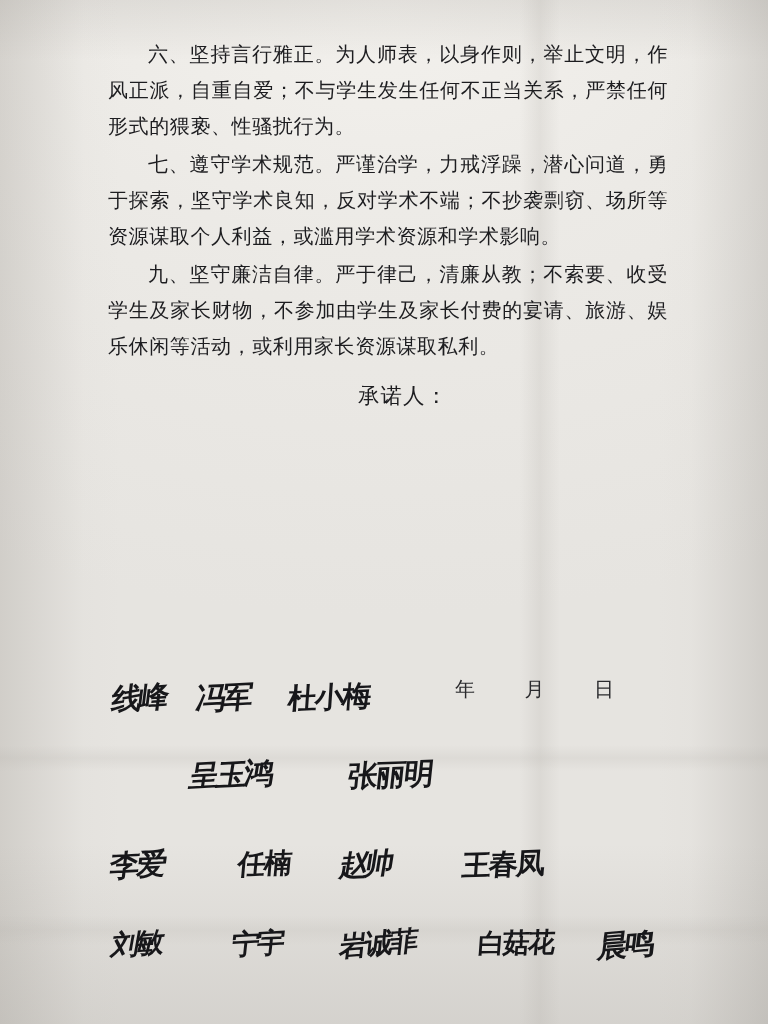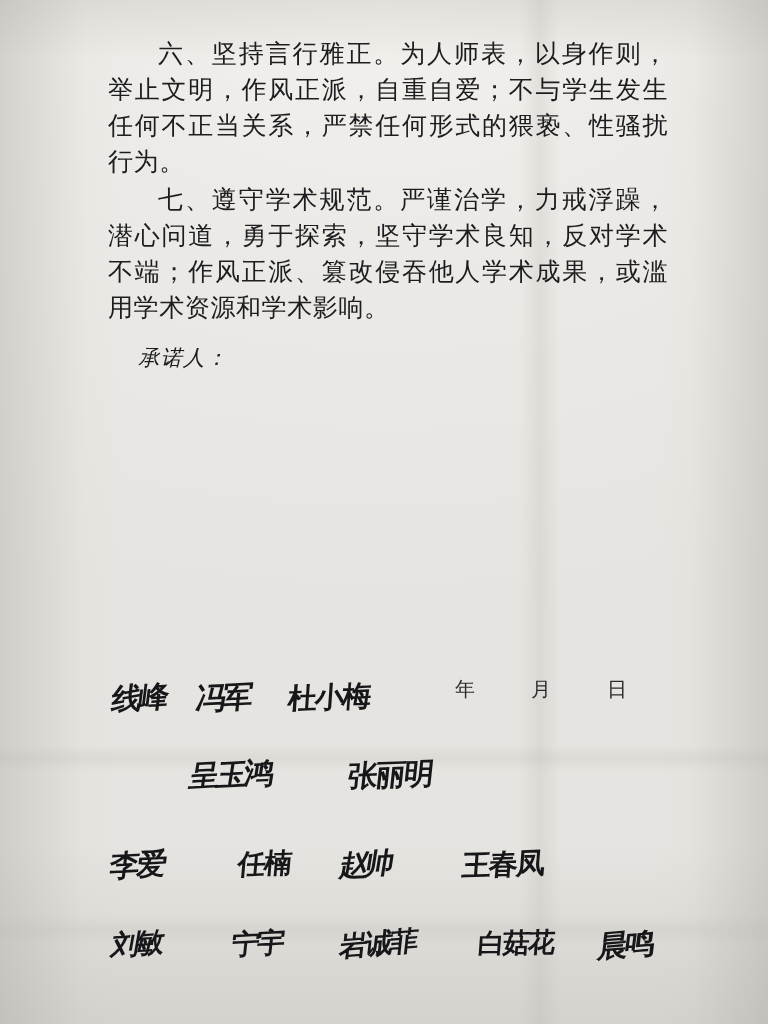--- a/index.html
+++ b/index.html
@@ -68,50 +68,49 @@
   }
 
   .content {
     position: absolute;
     left: 108px;
     top: 36px;
     width: 560px;
   }
 
   .para {
-    font-size: 25px;
+    font-size: 20px;
     line-height: 36px;
     color: #1d1d20;
     text-align: justify;
     text-justify: inter-ideograph;
     letter-spacing: 0.6px;
     margin: 0 0 2px 0;
     text-indent: 2em;
     font-family: "Liberation Serif", "DejaVu Serif", serif;
   }
 
   .signer-label {
     font-size: 21.5px;
     line-height: 36px;
     color: #1d1d20;
     letter-spacing: 1px;
-    text-align: left;
+    text-align: center;
     margin-top: 14px;
     padding-left: 30px;
-    font-style: italic;
   }
 
   .date-line {
     position: absolute;
     left: 455px;
     top: 676px;
     font-size: 20px;
     letter-spacing: 22px;
     color: #2a2a2d;
-    font-family: Liberation Mono, monospace;
+    font-family: Liberation Sans, sans-serif;
   }
 
   
   .sig {
     position: absolute;
     font-family: "DejaVu Sans", sans-serif;
     color: #17171a;
     white-space: nowrap;
     font-weight: 600;
   }
@@ -146,21 +145,22 @@
   <div class="shade-top"></div>
   <div class="shade-left"></div>
   <div class="shade-right"></div>
   <div class="shade-bottom"></div>
   <div class="crease crease-v1"></div>
   <div class="crease crease-h1"></div>
   <div class="crease crease-h2"></div>
 
   <div class="content">
     <p class="para">六、坚持言行雅正。为人师表，以身作则，举止文明，作风正派，自重自爱；不与学生发生任何不正当关系，严禁任何形式的猥亵、性骚扰行为。</p>
-    <p class="para">七、遵守学术规范。严谨治学，力戒浮躁，潜心问道，勇于探索，坚守学术良知，反对学术不端；作风正派、篡改侵吞他人学术成果，或滥用学术资源和学术影响。</p>
+    <p class="para">七、遵守学术规范。严谨治学，力戒浮躁，潜心问道，勇于探索，坚守学术良知，反对学术不端；不抄袭剽窃、场所等资源谋取个人利益，或滥用学术资源和学术影响。</p>
+    <p class="para">九、坚守廉洁自律。严于律己，清廉从教；不索要、收受学生及家长财物，不参加由学生及家长付费的宴请、旅游、娱乐休闲等活动，或利用家长资源谋取私利。</p>
     <div class="signer-label">承诺人：</div>
   </div>
 
   <div class="date-line">年 月 日</div>
 
   <div class="sig row1 s1">线峰</div>
   <div class="sig row1 s2">冯军</div>
   <div class="sig row1 s3">杜小梅</div>
 
   <div class="sig row2 s4">呈玉鸿</div>

